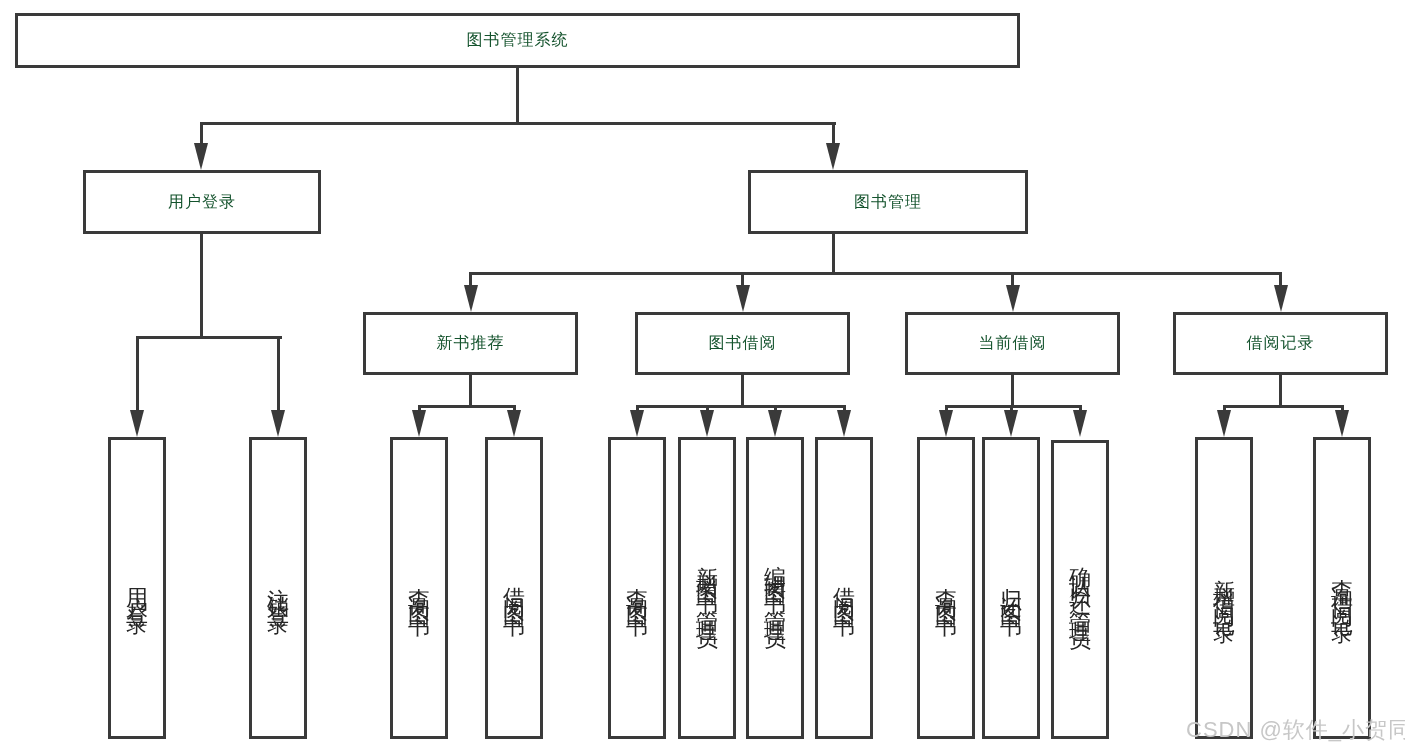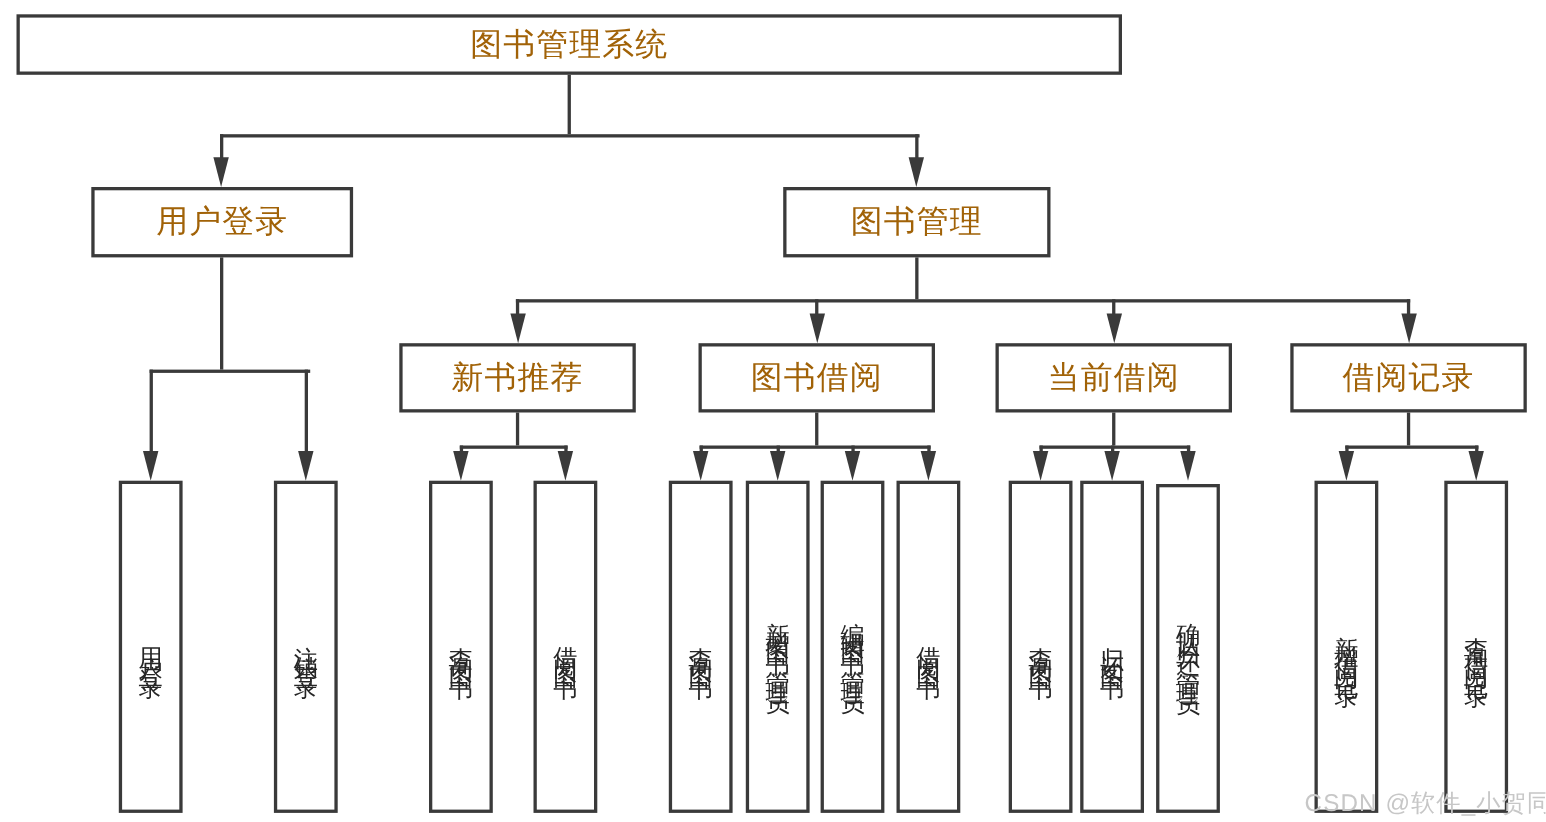--- a/index.html
+++ b/index.html
@@ -1,21 +1,21 @@
 <!DOCTYPE html>
 <html><head>
 <meta charset="utf-8">
 <style>
   html,body{margin:0;padding:0;background:#ffffff;}
   body{width:1405px;height:747px;overflow:hidden;
        font-family:"Liberation Sans","DejaVu Sans",sans-serif;}
   .stage{position:relative;width:1405px;height:747px;background:#ffffff;}
   .box{position:absolute;box-sizing:border-box;border:3px solid #3a3a3a;background:#ffffff;
        display:flex;align-items:center;justify-content:center;
-       font-size:29px;color:#a16207;letter-spacing:1px;}
+       font-size:16px;color:#14532d;letter-spacing:1px;}
   .vbox{position:absolute;box-sizing:border-box;border:3px solid #3a3a3a;background:#ffffff;
         width:58px;height:302px;top:437px;
         display:flex;align-items:center;justify-content:center;}
   .vbox span{writing-mode:vertical-rl;text-orientation:mixed;white-space:nowrap;
              font-size:22px;letter-spacing:9px;line-height:1;color:#262626;}
   .hl{position:absolute;height:3px;background:#3a3a3a;}
   .vl{position:absolute;width:3px;background:#3a3a3a;}
   .ar{position:absolute;width:0;height:0;
       border-left:7px solid transparent;border-right:7px solid transparent;
       border-top:27px solid #3a3a3a;}
@@ -34,21 +34,21 @@
   <i class="vl" style="left:516px;top:68px;height:54px;"></i>
   <i class="hl" style="left:200px;top:122px;width:636px;"></i>
   <i class="vl" style="left:200px;top:122px;height:26px;"></i>
   <i class="vl" style="left:832px;top:122px;height:26px;"></i>
   <i class="ar" style="left:194px;top:143px;"></i>
   <i class="ar" style="left:826px;top:143px;"></i>
 
   <div class="box" style="left:83px;top:170px;width:238px;height:64px;">
     <span>用户登录</span>
   </div>
-  <div class="box" style="left:712px;top:170px;width:243px;height:64px;">
+  <div class="box" style="left:748px;top:170px;width:280px;height:64px;">
     <span>图书管理</span>
   </div>
 
   <i class="vl" style="left:200px;top:234px;height:102px;"></i>
   <i class="hl" style="left:136px;top:336px;width:146px;"></i>
   <i class="vl" style="left:136px;top:336px;height:76px;"></i>
   <i class="vl" style="left:277px;top:336px;height:76px;"></i>
   <i class="ar" style="left:130px;top:410px;"></i>
   <i class="ar" style="left:271px;top:410px;"></i>
 

